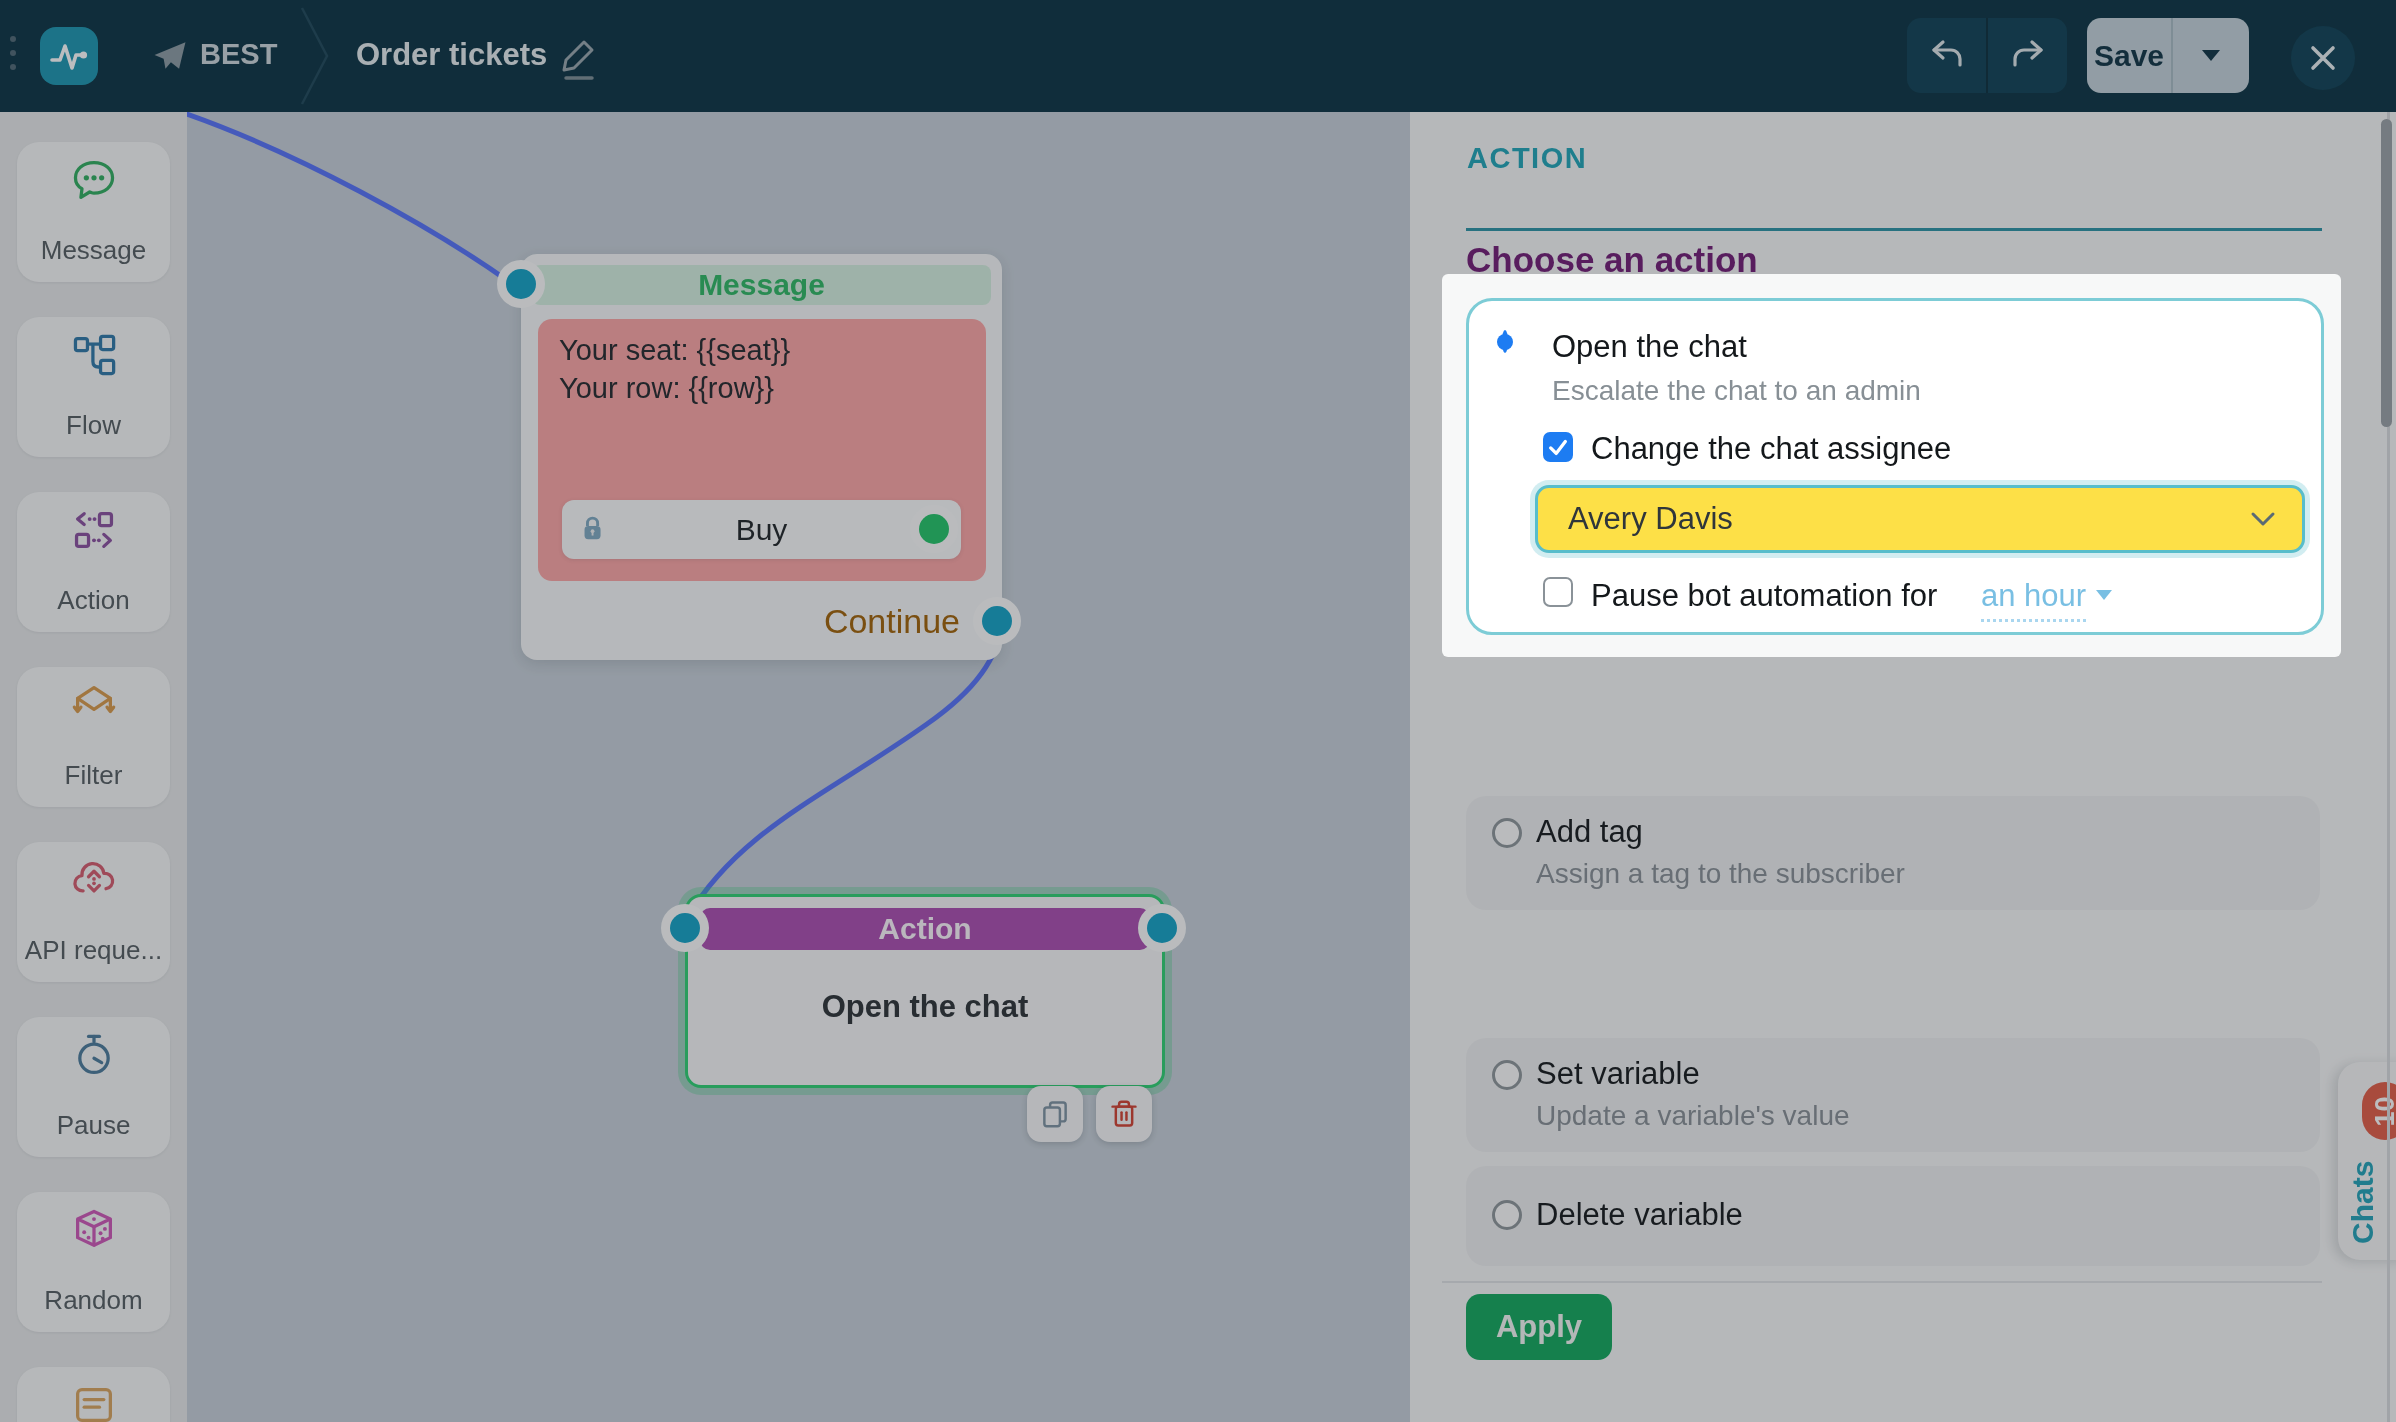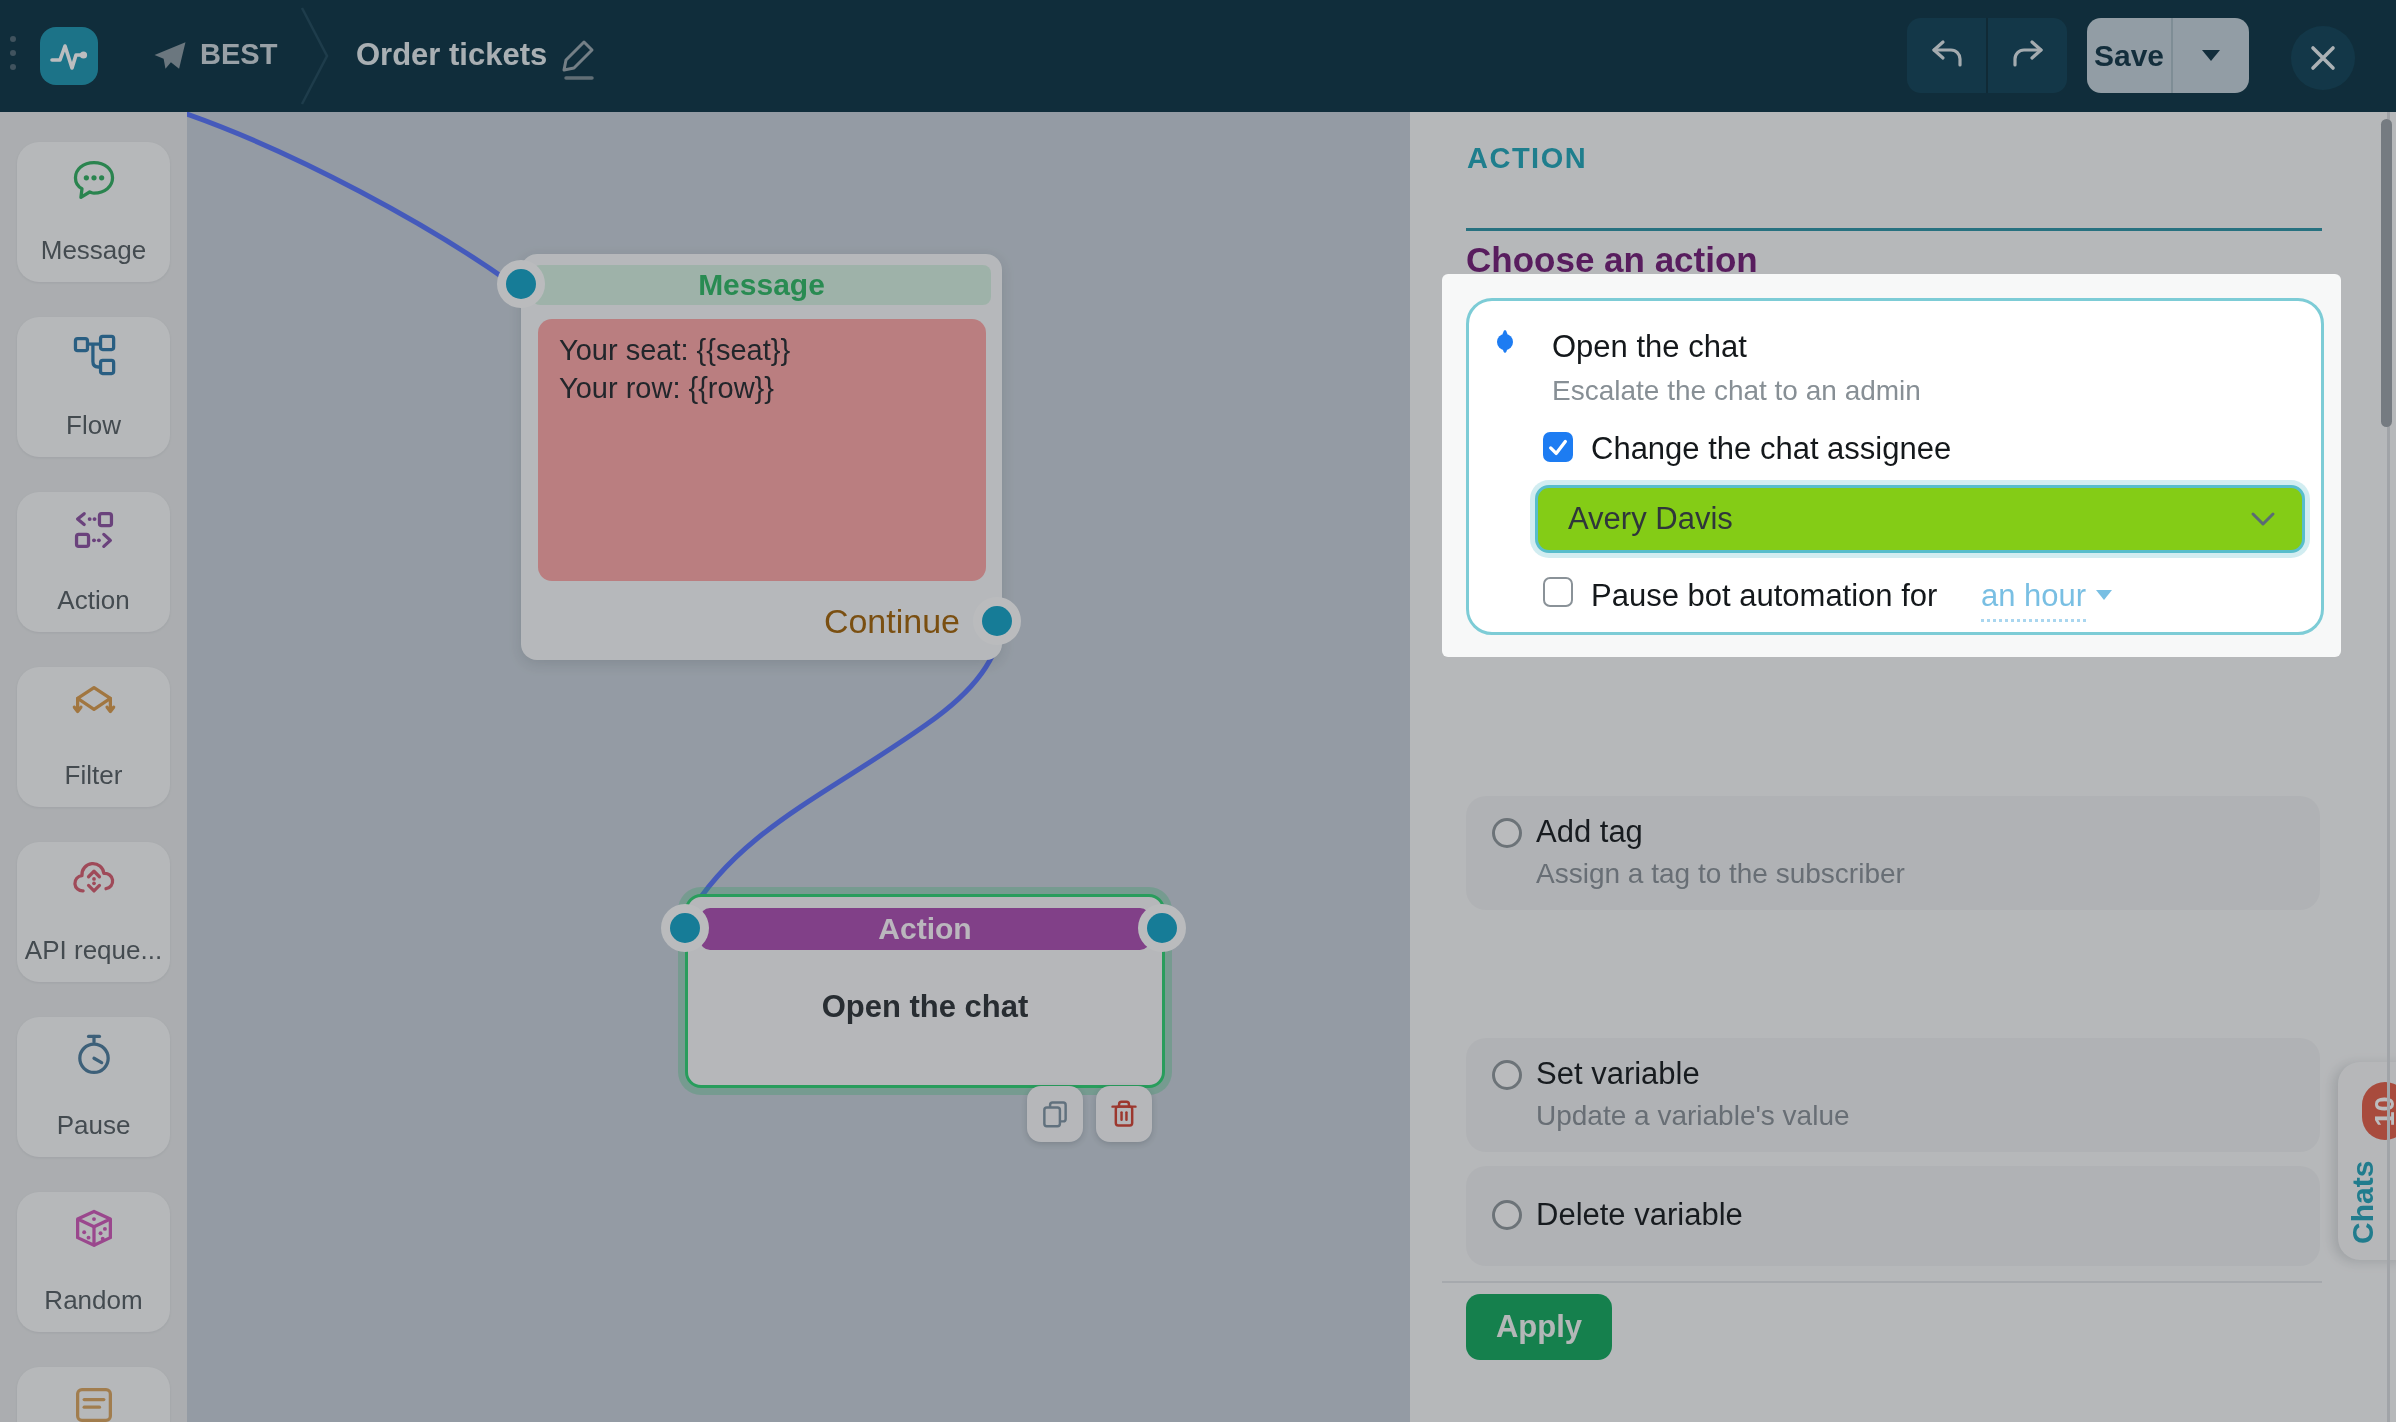--- a/index.html
+++ b/index.html
@@ -75,21 +75,21 @@
              border:3px solid #7dccd6; cursor:pointer; }
   .radio { width:30px; height:30px; border-radius:50%; border:3px solid #8d959a; background:#fdfdfd; cursor:pointer; }
   .radio.sel { border-color:#1d7cf2; position:relative; }
   .radio.sel::after { content:""; position:absolute; left:50%; top:50%; transform:translate(-50%,-50%);
                       width:16px; height:16px; border-radius:50%; background:#1d7cf2; }
   .checkbox { width:30px; height:30px; border-radius:7px; cursor:pointer; display:flex; align-items:center; justify-content:center; }
   .checkbox.on { background:#1d7cf2; }
   .checkbox.off { background:#ffffff; border:2.5px solid #8a9298; }
   .opt-title { font-size:31px; font-weight:500; color:#14181b; }
   .opt-sub { font-size:28px; color:#878f95; }
-  .select { left:66px; top:184px; width:770px; height:68px; border-radius:14px; background:#84cc16;
+  .select { left:66px; top:184px; width:770px; height:68px; border-radius:14px; background:#fde047;
             border:3px solid #58bdcb; box-shadow:0 0 0 5px rgba(125,204,214,.35);
             display:flex; align-items:center; cursor:pointer; }
   .select .val { margin-left:30px; font-size:31px; color:#2f363b; flex:1; }
   .select svg { margin-right:26px; }
   .pauselink { color:#79bfe3; font-size:31px; cursor:pointer; border-bottom:3px dotted #a9d6ef; padding-bottom:6px; }
   .pausecaret { display:inline-block; margin-left:10px; color:#79bfe3; vertical-align:6px; }
 
   .opt-card { position:absolute; left:56px; width:854px; border-radius:20px; background:#eef0f1; cursor:pointer; }
   .opt-card .radio { position:absolute; left:26px; }
   .p-divider2 { left:32px; top:1169px; width:880px; height:2px; background:#e0e3e5; }
@@ -289,20 +289,31 @@
 
   <div class="abs msg-node">
     <div class="abs msg-head">Message</div>
     <div class="abs conn-ring" style="left:-24px;top:6px;width:48px;height:48px"></div>
     <div class="abs conn-dot" style="left:-15px;top:15px;width:30px;height:30px;background:#12a3c6"></div>
     <div class="abs msg-inner">
       <div class="abs msg-text">
         <div>Your seat: {{seat}}</div>
         <div>Your row: {{row}}</div>
       </div>
+      <div class="abs buy-row">
+        <svg class="abs" style="left:16px;top:13px" width="32" height="32" viewBox="0 0 44 44">
+          <rect x="9" y="18" width="22" height="18" rx="5" fill="#7fa9c2"></rect>
+          <path d="M13 18 v-4 a7 7 0 0 1 14 0 v4" fill="none" stroke="#7fa9c2" stroke-width="4"></path>
+          <circle cx="20" cy="25" r="2.6" fill="#eef1f2"></circle>
+            <path d="M20 27 v4" stroke="#eef1f2" stroke-width="2.6"></path>
+        </svg>
+        <div class="abs buy-lbl">Buy</div>
+        <div class="abs conn-ring" style="left:348px;top:5px;width:48px;height:48px"></div>
+        <div class="abs conn-dot" style="left:357px;top:14px;width:30px;height:30px;background:#22c468"></div>
+      </div>
     </div>
     <div class="abs continue-lbl">Continue</div>
     <div class="abs conn-ring" style="left:452px;top:343px;width:48px;height:48px"></div>
     <div class="abs conn-dot" style="left:461px;top:352px;width:30px;height:30px;background:#12a3c6"></div>
   </div>
 
   <div class="abs act-node">
     <div class="abs act-head">Action</div>
     <div class="abs conn-ring" style="left:-27px;top:7px;width:48px;height:48px"></div>
     <div class="abs conn-dot" style="left:-18px;top:16px;width:30px;height:30px;background:#12a3c6"></div>

